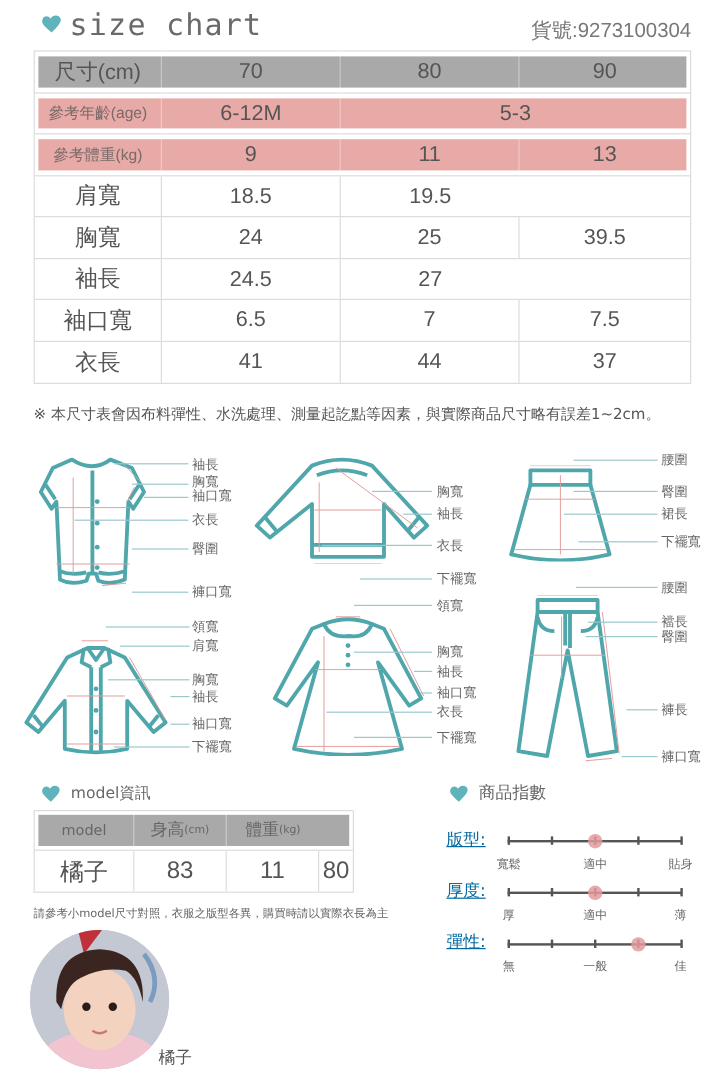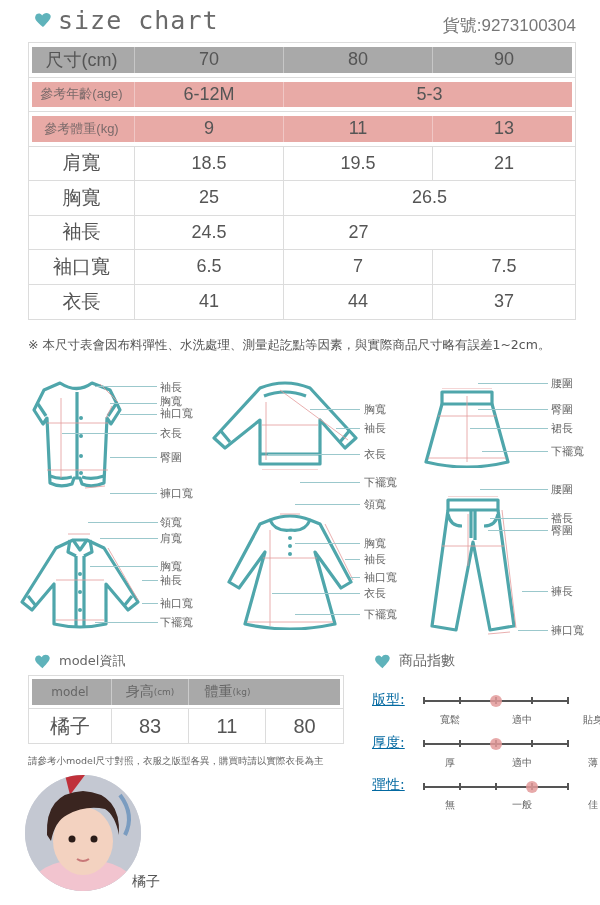--- a/index.html
+++ b/index.html
@@ -28,39 +28,39 @@
   .label-cjk { font-size: 19px; color: #555; }
 
   .note { left: 28px; top: 337px; font-size: 12.5px; color: #555; white-space: nowrap; }
 
   
   .diag-label { font-size: 11px; color: #666; white-space: nowrap; }
   .lead { position: absolute; height: 1px; background: #9bc8cc; }
 
   
   .sec-title { font-size: 15px; color: #666; display: flex; align-items: center; gap: 8px; }
-  .model-table { left: 28px; top: 675px; width: 316px; border: 1px solid #dcdcdc; }
+  .model-table { left: 28px; top: 675px; width: 267px; border: 1px solid #dcdcdc; }
   .mrow { display: flex; border-bottom: 1px solid #dcdcdc; position: relative; }
   .mrow:last-child { border-bottom: none; }
   .mcell { display: flex; align-items: center; justify-content: center; border-right: 1px solid #dcdcdc; position: relative; z-index: 1; }
   .mcell:last-child { border-right: none; }
   .m0 { width: 83px; } .m1 { width: 77px; } .m2 { width: 77px; } .m3 { flex: 1; }
   .mhead { height: 33px; }
   .mhead .mcell { font-size: 14px; color: #666; border-right-color: rgba(255,255,255,0.4); }
   .mhead small { font-size: 9px; }
   .mbody { height: 34px; }
   .mbody .mcell { font-size: 20px; color: #555; font-family: "Liberation Sans", "DejaVu Sans", sans-serif; }
   .model-note { left: 28px; top: 755px; font-size: 9.5px; color: #666; white-space: nowrap; }
 
   
   .idx-label { font-size: 14px; color: #0369a1; text-decoration: underline; }
   .track { position: absolute; height: 2px; background: #555; }
   .tick { position: absolute; width: 1.5px; height: 7px; background: #555; }
   .knob { position: absolute; width: 12px; height: 12px; border-radius: 50%; background: #e39a9a; opacity: 0.85; }
-  .scale-label { position: absolute; font-size: 10px; color: #666; white-space: nowrap; transform: translateX(-50%); margin-left: 26px; }
+  .scale-label { position: absolute; font-size: 10px; color: #666; white-space: nowrap; transform: translateX(-50%); }
 
   
   .avatar { left: 25px; top: 775px; width: 116px; height: 116px; border-radius: 50%; overflow: hidden; background: #c9cdd6; }
   .avatar-name { left: 132px; top: 873px; font-size: 14px; color: #555; }
 </style>
 </head>
 <body>
 
 <svg class="abs heart" style="left:34px;top:12px" viewBox="0 0 20 18">
   <path d="M10 17 C3 11 0 8 1.5 4.5 C3 1 7 1 9 4 C11 0 17 0 18.5 4 C19.5 7 16 11 10 17 Z" fill="#5fb3bb"></path>
@@ -86,26 +86,26 @@
     <div class="band-bg" style="background:#e8aaa6"></div>
     <div class="cell c0 label-pink">參考體重(kg)</div>
     <div class="cell c1">9</div>
     <div class="cell c2">11</div>
     <div class="cell c3">13</div>
   </div>
   <div class="row">
     <div class="cell c0 label-cjk">肩寬</div>
     <div class="cell c1">18.5</div>
     <div class="cell c2">19.5</div>
-    <div class="cell c3">21</div>
   </div>
   <div class="row">
     <div class="cell c0 label-cjk">胸寬</div>
+    <div class="cell c1">24</div>
     <div class="cell c2">25</div>
-    <div class="cell c3">26.5</div>
+    <div class="cell c3">39.5</div>
   </div>
   <div class="row">
     <div class="cell c0 label-cjk">袖長</div>
     <div class="cell c1">24.5</div>
     <div class="cell c2">27</div>
   </div>
   <div class="row">
     <div class="cell c0 label-cjk">袖口寬</div>
     <div class="cell c1">6.5</div>
     <div class="cell c2">7</div>

